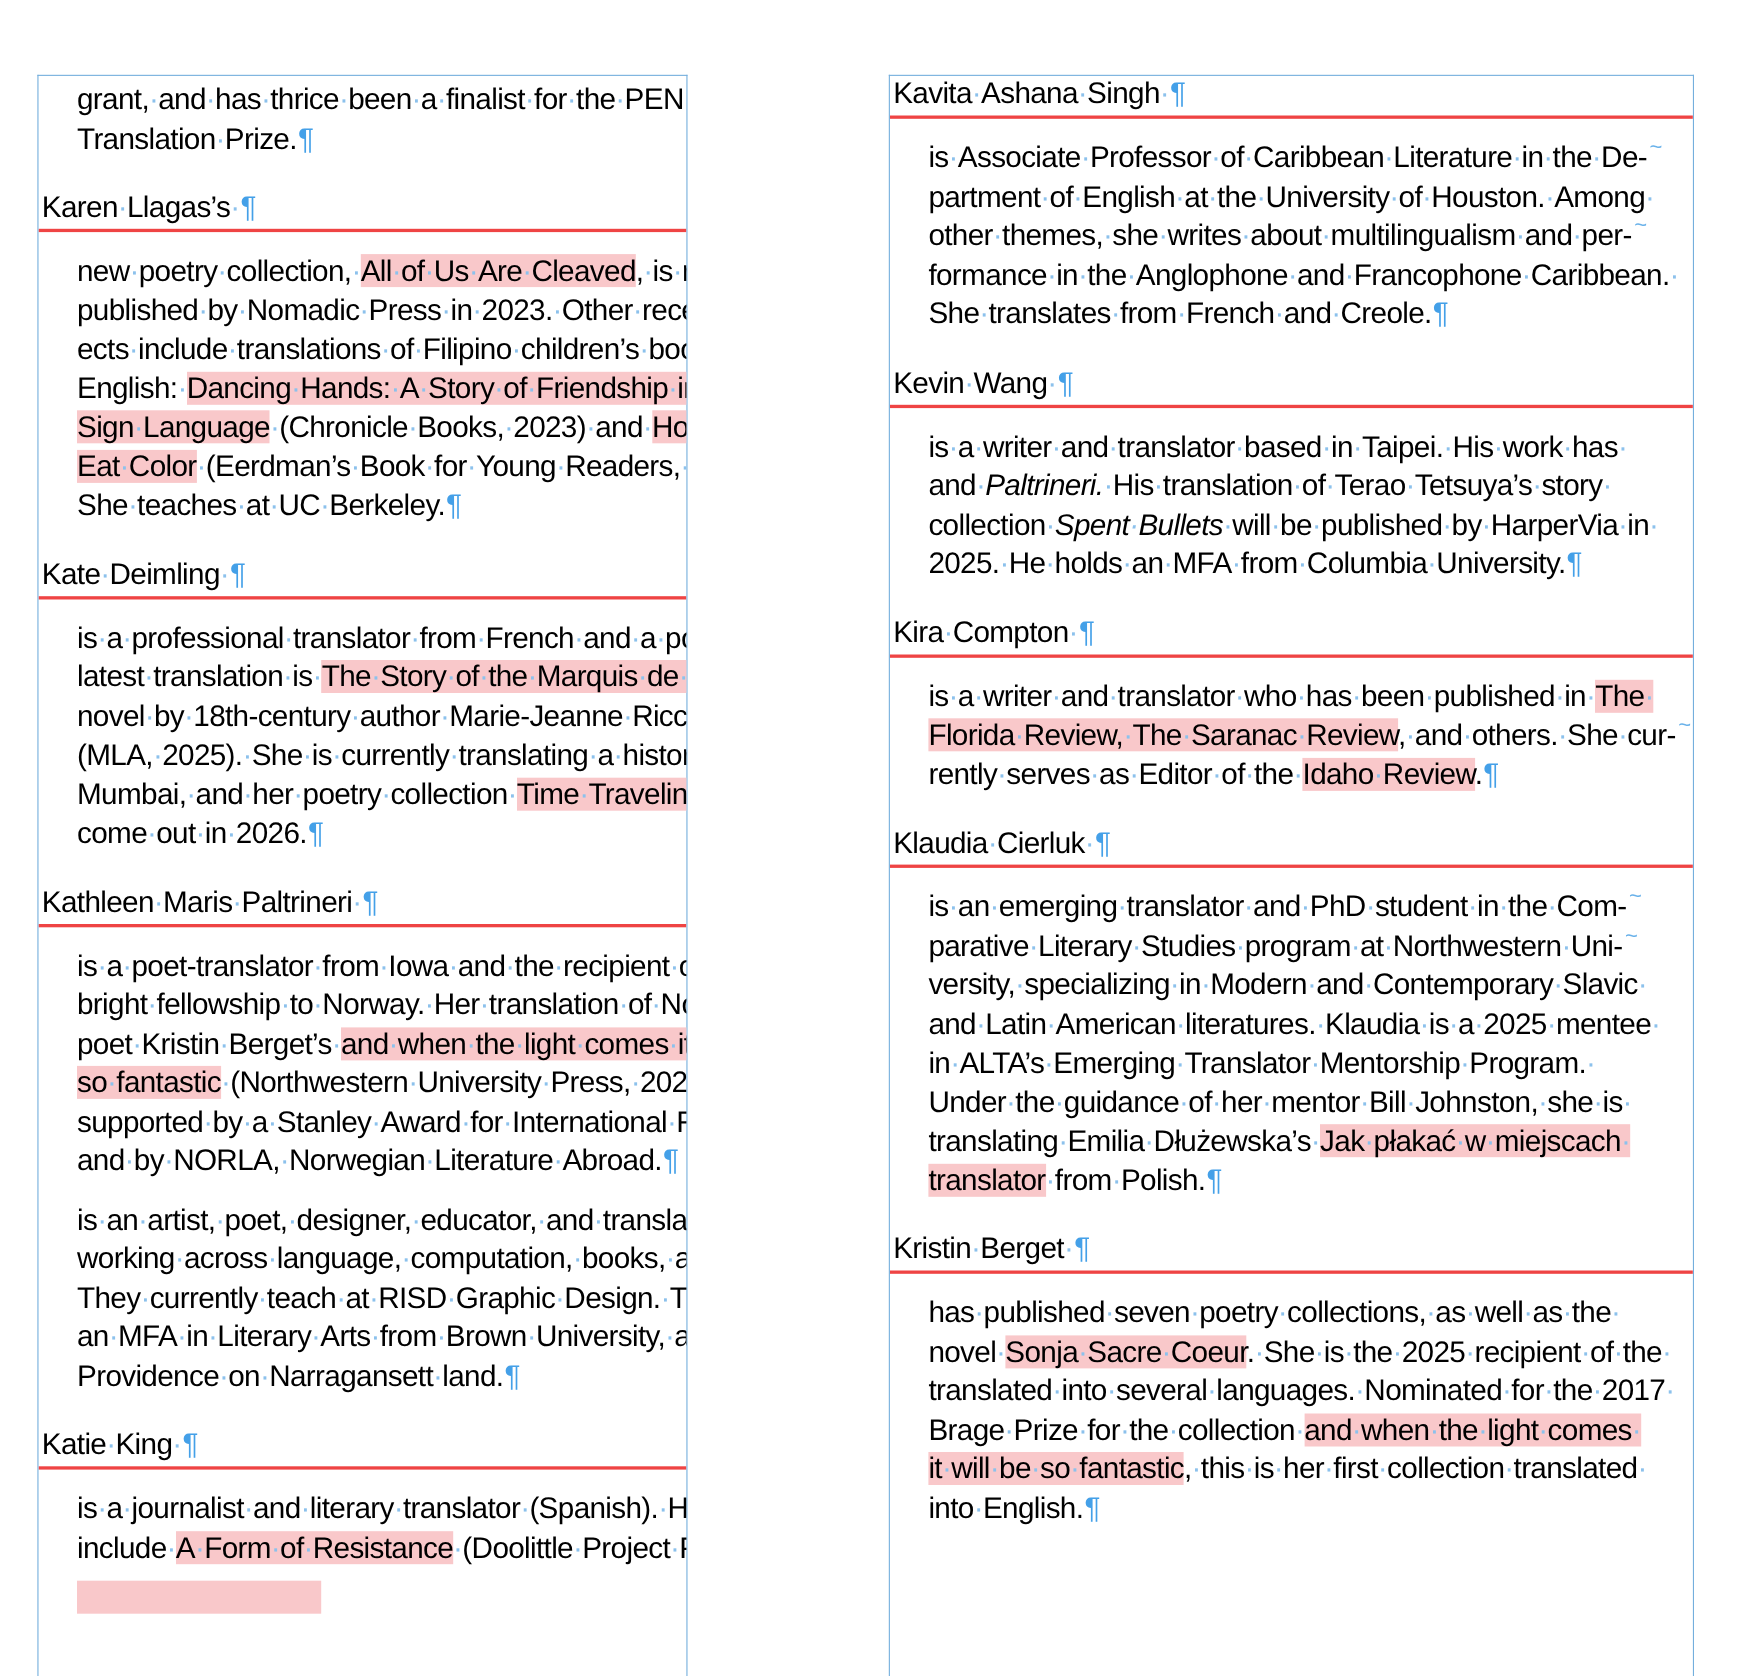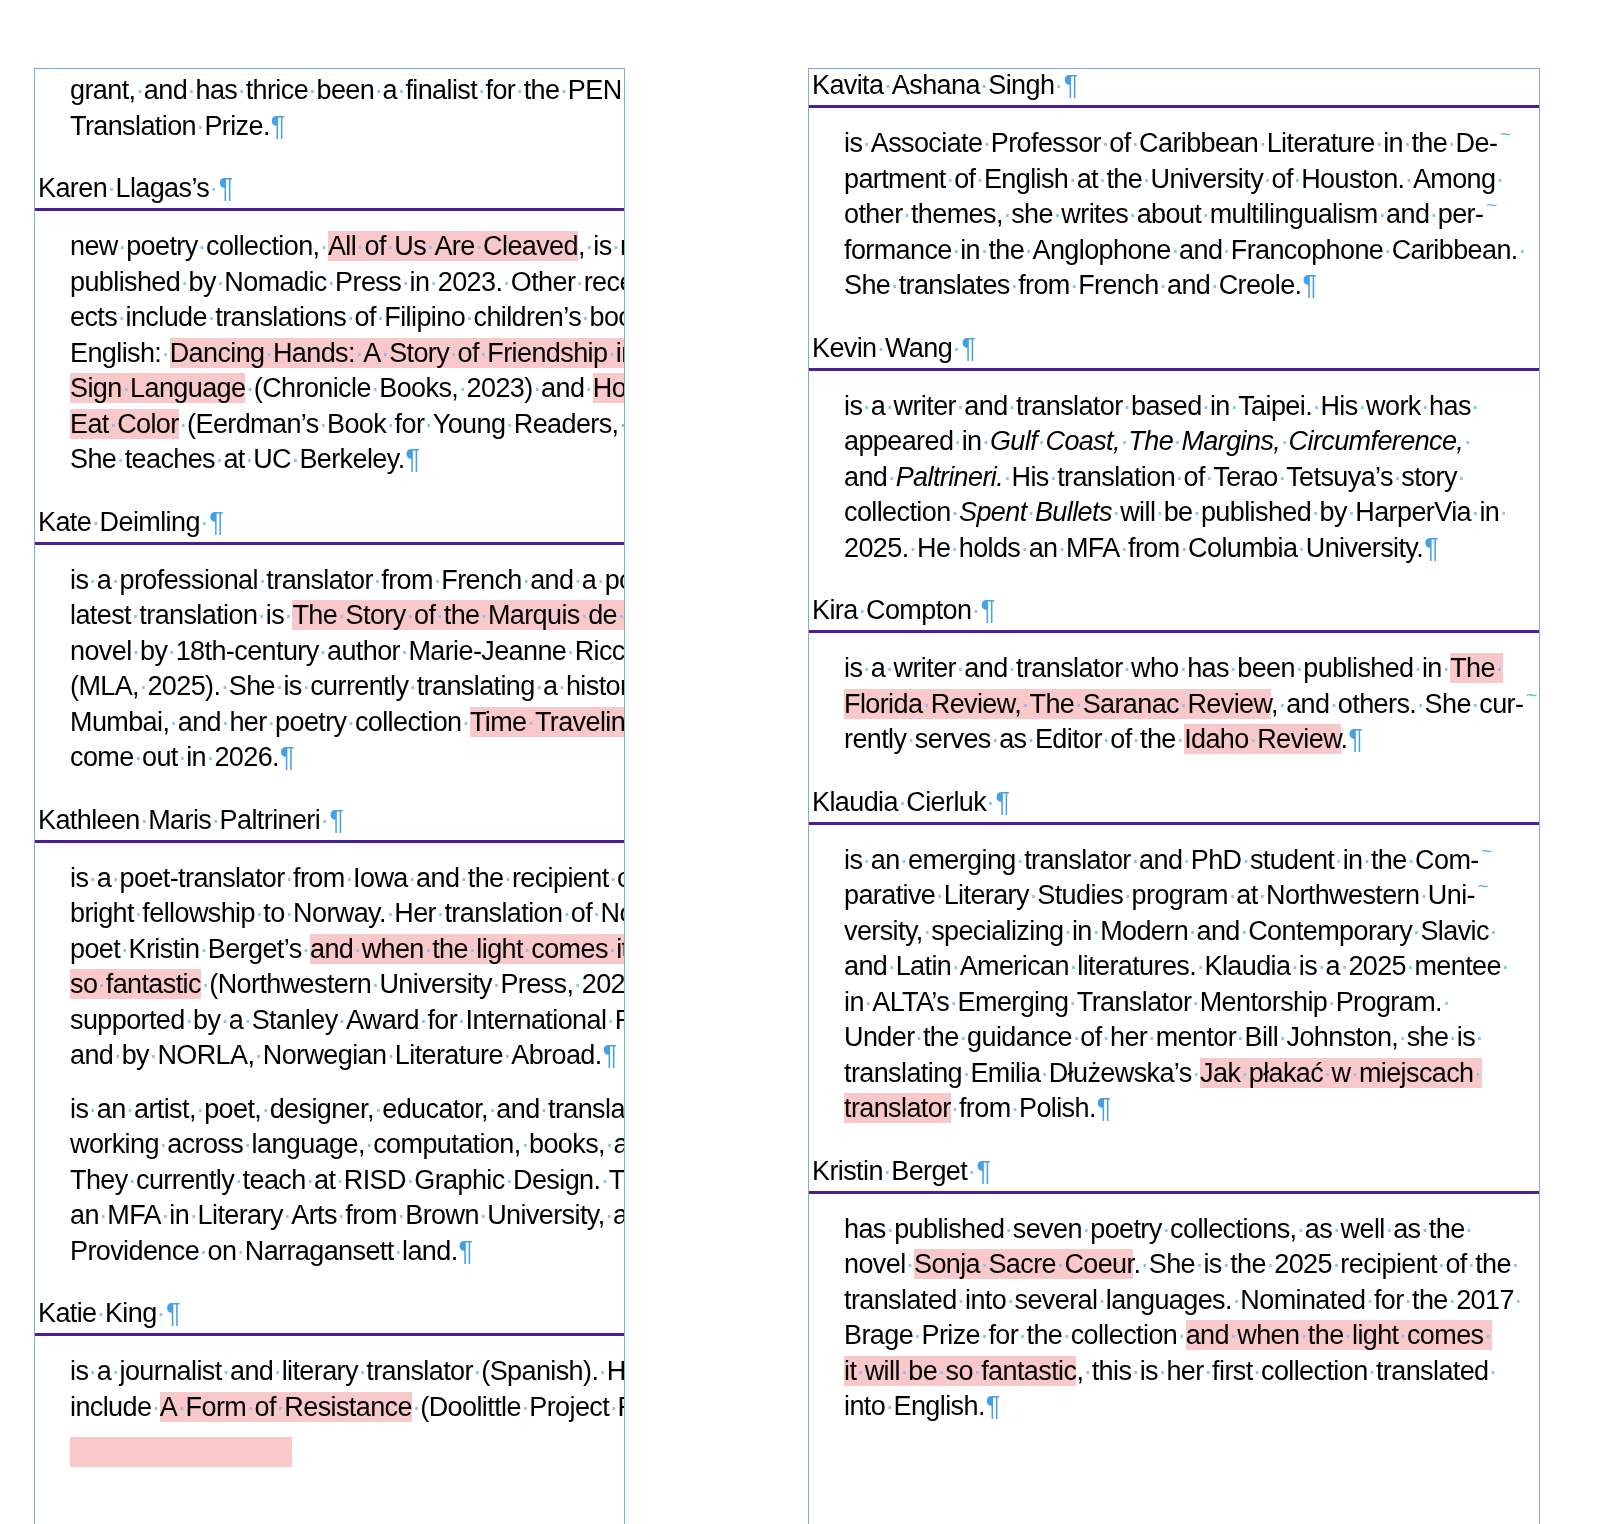--- a/index.html
+++ b/index.html
@@ -8,21 +8,21 @@
     font-family:"Liberation Sans","DejaVu Sans",sans-serif;color:#000;
   }
   .col{
     position:absolute;top:68px;height:1456px;box-sizing:border-box;
     border:1px solid #74afdd;border-bottom:none;overflow:hidden;background:#fff;
   }
   #col-left{left:34px;width:591px;}
   #col-right{left:808px;width:732px;}
   .name-row{
     font-size:27px;letter-spacing:-0.6px;line-height:32px;white-space:nowrap;
-    margin-top:28px;padding:0 0 4px 3px;border-bottom:3px solid #4c1d95;
+    margin-top:28px;padding:0 0 4px 3px;border-bottom:3px solid #ef4444;
   }
   .col > .name-row:first-child{margin-top:0;}
   .bio{margin:18px 0 0;padding:0 2px 0 35px;}
   .col > .bio:first-child{margin-top:4px;}
   .line{
     font-size:27px;letter-spacing:-0.6px;line-height:35.5px;height:35.5px;white-space:nowrap;
   }
   .hl{background:#f9c8ca;}
   .it{font-style:italic;}
   .sp{color:#8cc1ec;}
@@ -90,21 +90,20 @@
     <div class="bio">
       <div class="line"><span>is<span class="sp">·</span>Associate<span class="sp">·</span>Professor<span class="sp">·</span>of<span class="sp">·</span>Caribbean<span class="sp">·</span>Literature<span class="sp">·</span>in<span class="sp">·</span>the<span class="sp">·</span>De</span><span class="dhy">-<span class="tld">~</span></span></div>
       <div class="line"><span>partment<span class="sp">·</span>of<span class="sp">·</span>English<span class="sp">·</span>at<span class="sp">·</span>the<span class="sp">·</span>University<span class="sp">·</span>of<span class="sp">·</span>Houston.<span class="sp">·</span>Among<span class="sp">·</span></span></div>
       <div class="line"><span>other<span class="sp">·</span>themes,<span class="sp">·</span>she<span class="sp">·</span>writes<span class="sp">·</span>about<span class="sp">·</span>multilingualism<span class="sp">·</span>and<span class="sp">·</span>per</span><span class="dhy">-<span class="tld">~</span></span></div>
       <div class="line"><span>formance<span class="sp">·</span>in<span class="sp">·</span>the<span class="sp">·</span>Anglophone<span class="sp">·</span>and<span class="sp">·</span>Francophone<span class="sp">·</span>Caribbean.<span class="sp">·</span></span></div>
       <div class="line"><span>She<span class="sp">·</span>translates<span class="sp">·</span>from<span class="sp">·</span>French<span class="sp">·</span>and<span class="sp">·</span>Creole.</span><span class="pil">¶</span></div>
     </div>
     <div class="name-row"><span>Kevin<span class="sp">·</span>Wang<span class="sp">·</span></span><span class="pil">¶</span></div>
     <div class="bio">
       <div class="line"><span>is<span class="sp">·</span>a<span class="sp">·</span>writer<span class="sp">·</span>and<span class="sp">·</span>translator<span class="sp">·</span>based<span class="sp">·</span>in<span class="sp">·</span>Taipei.<span class="sp">·</span>His<span class="sp">·</span>work<span class="sp">·</span>has<span class="sp">·</span></span></div>
-      <div class="line"><span>appeared<span class="sp">·</span>in<span class="sp">·</span></span><span class="it">Gulf<span class="sp">·</span>Coast,<span class="sp">·</span>The<span class="sp">·</span>Margins,<span class="sp">·</span>Circumference,</span><span><span class="sp">·</span></span></div>
       <div class="line"><span>and<span class="sp">·</span></span><span class="it">Paltrineri.</span><span><span class="sp">·</span>His<span class="sp">·</span>translation<span class="sp">·</span>of<span class="sp">·</span>Terao<span class="sp">·</span>Tetsuya’s<span class="sp">·</span>story<span class="sp">·</span></span></div>
       <div class="line"><span>collection<span class="sp">·</span></span><span class="it">Spent<span class="sp">·</span>Bullets</span><span><span class="sp">·</span>will<span class="sp">·</span>be<span class="sp">·</span>published<span class="sp">·</span>by<span class="sp">·</span>HarperVia<span class="sp">·</span>in<span class="sp">·</span></span></div>
       <div class="line"><span>2025.<span class="sp">·</span>He<span class="sp">·</span>holds<span class="sp">·</span>an<span class="sp">·</span>MFA<span class="sp">·</span>from<span class="sp">·</span>Columbia<span class="sp">·</span>University.</span><span class="pil">¶</span></div>
     </div>
     <div class="name-row"><span>Kira<span class="sp">·</span>Compton<span class="sp">·</span></span><span class="pil">¶</span></div>
     <div class="bio">
       <div class="line"><span>is<span class="sp">·</span>a<span class="sp">·</span>writer<span class="sp">·</span>and<span class="sp">·</span>translator<span class="sp">·</span>who<span class="sp">·</span>has<span class="sp">·</span>been<span class="sp">·</span>published<span class="sp">·</span>in<span class="sp">·</span></span><span class="hl">The<span class="sp">·</span></span></div>
       <div class="line"><span class="hl">Florida<span class="sp">·</span>Review,<span class="sp">·</span>The<span class="sp">·</span>Saranac<span class="sp">·</span>Review</span><span>,<span class="sp">·</span>and<span class="sp">·</span>others.<span class="sp">·</span>She<span class="sp">·</span>cur</span><span class="dhy">-<span class="tld">~</span></span></div>
       <div class="line"><span>rently<span class="sp">·</span>serves<span class="sp">·</span>as<span class="sp">·</span>Editor<span class="sp">·</span>of<span class="sp">·</span>the<span class="sp">·</span></span><span class="hl">Idaho<span class="sp">·</span>Review</span><span>.</span><span class="pil">¶</span></div>
     </div>

